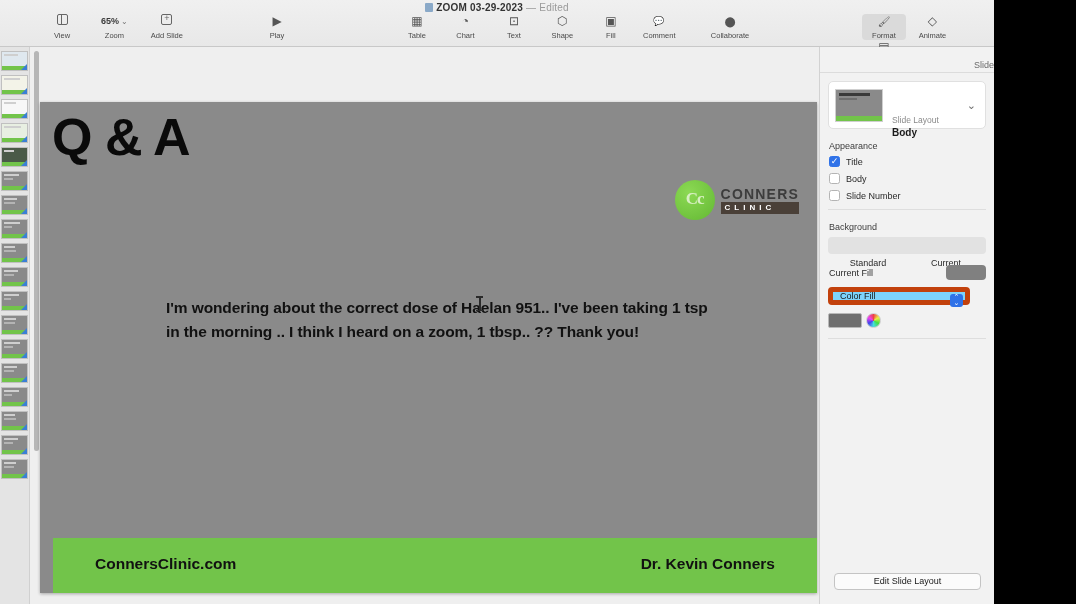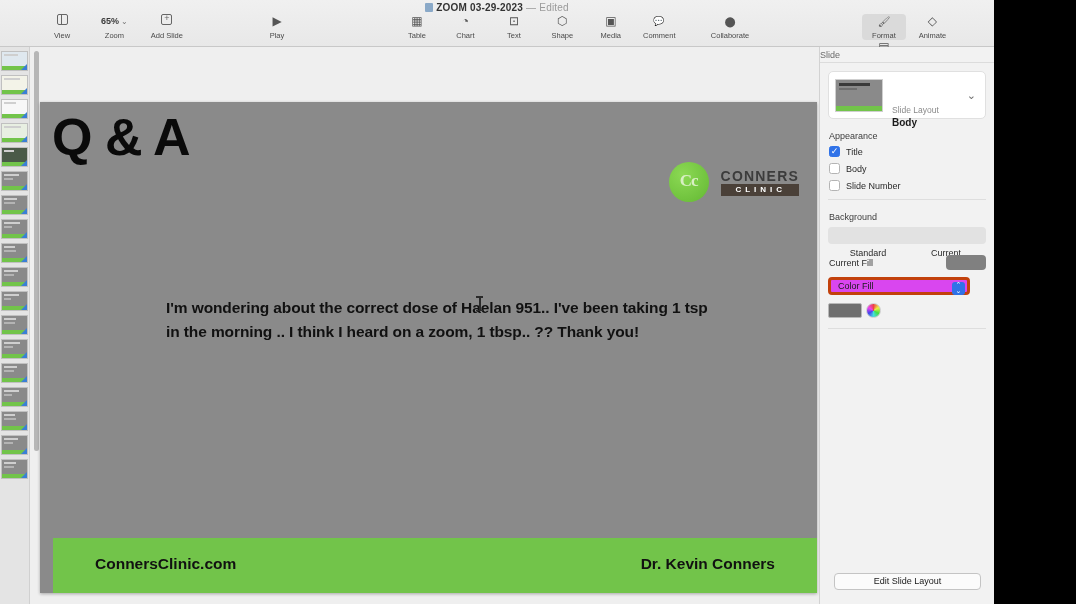--- a/index.html
+++ b/index.html
@@ -134,42 +134,42 @@
     background: #8a8a8a;
     box-shadow: 0 1px 3px rgba(0,0,0,.3);
   }
   .slide-title {
     position: absolute; left: 12px; top: 5px;
     font-size: 52px; font-weight: bold; color: #0a0a0a;
     letter-spacing: -1px;
     font-family: "Liberation Sans", sans-serif;
   }
   .logo {
-    position: absolute; right: 18px; top: 60px;
-    display: flex; align-items: center; gap: 12px;
+    position: absolute; right: 18px; top: 78px;
+    display: flex; align-items: center; gap: 6px;
   }
   .logo-circle {
     width: 40px; height: 40px; border-radius: 50%;
     background: radial-gradient(circle at 35% 32%, #8cd954, #63b833);
     position: relative;
   }
   .logo-circle .cc {
     position: absolute; left: 0; right: 0; top: 9px;
     text-align: center; font-size: 17px; font-weight: bold;
     color: #d8efc3; font-family: "Liberation Serif", serif;
     letter-spacing: -1px;
   }
   .logo-txt .l1 {
     font-size: 14px; font-weight: bold; color: #3c3c3c;
     letter-spacing: 1.2px; line-height: 15px;
   }
   .logo-txt .l2 {
     background: #4a4038; color: #fff;
     font-size: 8px; font-weight: bold; letter-spacing: 4px;
-    padding: 1px 2px 1px 4px; text-align: center; line-height: 10px;
+    padding: 1px 2px 1px 4px; line-height: 10px;
   }
   .body-text {
     position: absolute; left: 126px; top: 194px;
     width: 600px;
     font-size: 15.5px; font-weight: bold; color: #111;
     line-height: 24px;
     letter-spacing: -.1px;
   }
   .ibeam {
     position: absolute; left: 438px; top: 194px;
@@ -199,23 +199,24 @@
   }
 
   
   .inspector {
     position: absolute; left: 819px; top: 47px;
     width: 175px; height: 557px;
     background: #f2f2f2;
     border-left: 1px solid #d2d2d2;
   }
   .insp-head {
-    height: 16px; line-height: 16px; text-align: left;
+    height: 16px; line-height: 16px; text-align: right;
     font-size: 9px; color: #6a6a6a;
     border-bottom: 1px solid #dcdcdc;
+    margin-top: 10px;
   }
   .layout-card {
     margin: 8px 8px 0 8px; height: 48px;
     background: #fff; border-radius: 5px;
     border: 1px solid #e0e0e0;
     display: flex; align-items: center; padding: 0 6px;
     position: relative;
   }
   .layout-thumb {
     width: 48px; height: 33px; background: #8a8a8a;
@@ -270,21 +271,21 @@
   .fill-row {
     display: flex; align-items: center; justify-content: space-between;
     margin: 11px 8px 0 9px;
   }
   .fill-row .lb { font-size: 9px; color: #2a2a2a; }
   .fill-swatch {
     width: 40px; height: 15px; border-radius: 4px; background: #808080;
   }
   .select {
     margin: 7px 24px 0 8px; height: 18px;
-    background: #d946ef; border: 3px solid #c2410c; border-radius: 4px;
+    background: #7dd3fc; border: 5px solid #c2410c; border-radius: 4px;
     position: relative; display: flex; align-items: center;
   }
   .select .sv { font-size: 9px; color: #1a1a1a; margin-left: 7px; }
   .select .sbtn {
     position: absolute; right: 2px; top: 2px;
     width: 13px; height: 13px; border-radius: 3px; background: #2f72e8;
     color: #fff; font-size: 7px; text-align: center; line-height: 6px;
   }
   .color-row { display: flex; align-items: center; margin: 8px 0 0 8px; }
   .color-chip {
@@ -348,21 +349,21 @@
       <div class="titem">
         <span class="ic">⊡</span>
         <span class="lb">Text</span>
       </div>
       <div class="titem">
         <span class="ic">⬡</span>
         <span class="lb">Shape</span>
       </div>
       <div class="titem">
         <span class="ic">▣</span>
-        <span class="lb">Media</span>
+        <span class="lb">Fill</span>
       </div>
       <div class="titem">
         <span class="ic" style="font-size:9px;">💬</span>
         <span class="lb">Comment</span>
       </div>
     </div>
 
     <div class="tgroup" style="left:707px;">
       <div class="titem" style="width:46px;">
         <span class="ic" style="font-size:10px;">⬤</span>

